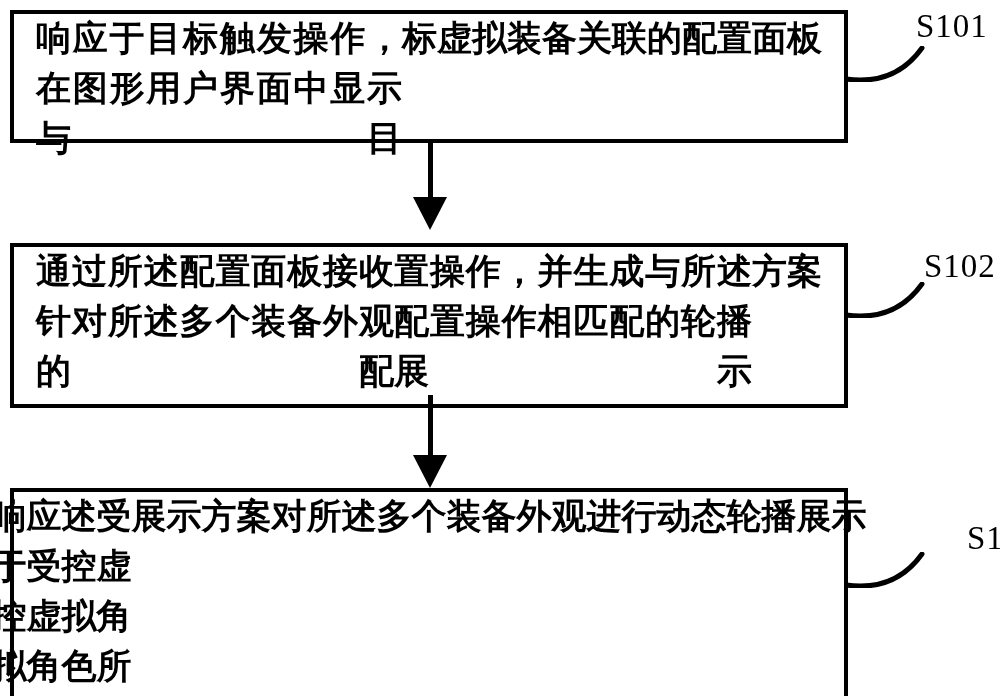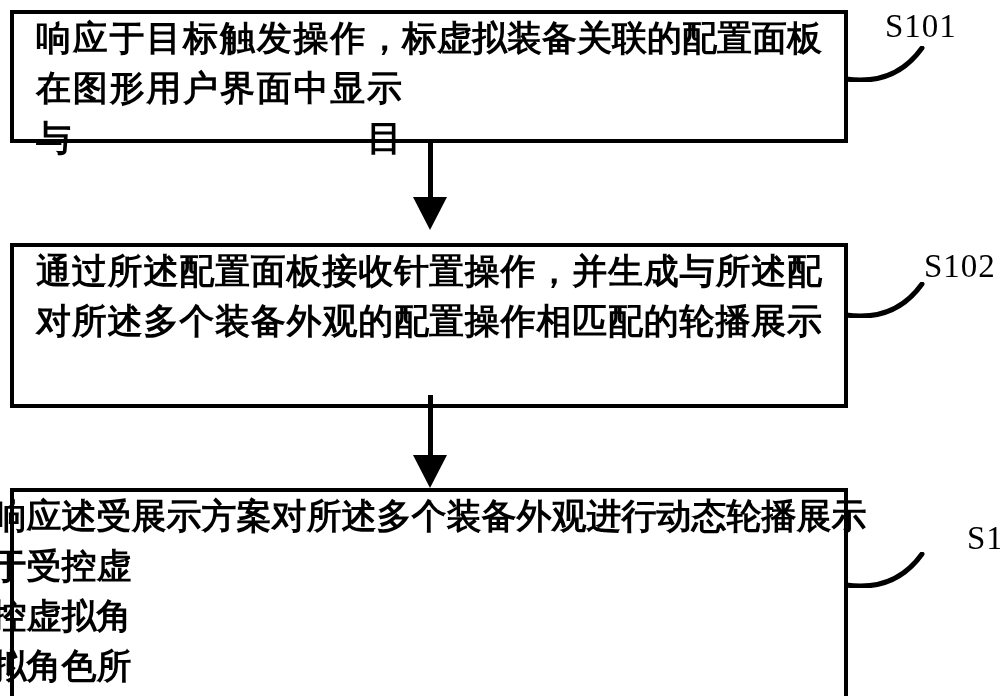--- a/index.html
+++ b/index.html
@@ -61,21 +61,21 @@
     border-right: 17px solid transparent;
     border-top: 33px solid #000000;
   }
   .step-label {
     position: absolute;
     font-size: 33px;
     font-weight: normal;
     color: #000000;
     letter-spacing: 1px;
   }
-  .label-s101 { left: 885px; top: 8px; }
+  .label-s101 { left: 916px; top: 8px; }
   .label-s102 { left: 924px; top: 248px; }
   .label-s103 { left: 967px; top: 520px; }
   .connector {
     position: absolute;
     width: 80px;
     height: 36px;
   }
   .conn-s101 { left: 846px; top: 46px; }
   .conn-s102 { left: 846px; top: 282px; }
   .conn-s103 { left: 846px; top: 552px; }
@@ -91,20 +91,21 @@
   </div>
 
   <div>
     <div class="arrow-stem" style="top:143px; height:58px;"></div>
     <div class="arrow-head" style="top:197px;"></div>
   </div>
 
   <div class="flow-box box2">
     <div class="line full">通过所述配置面板接收针对所述多个装备外观的配</div>
     <div class="line full">置操作，并生成与所述配置操作相匹配的轮播展示</div>
+    <div class="line last">方案</div>
   </div>
 
   <div>
     <div class="arrow-stem" style="top:395px; height:63px;"></div>
     <div class="arrow-head" style="top:455px;"></div>
   </div>
 
   <div class="flow-box box3">
     <div class="line full">响应于受控虚拟角色装配所述目标虚拟装备，在所</div>
     <div class="line full">述受控虚拟角色所在的游戏场景中，按照所述轮播</div>

